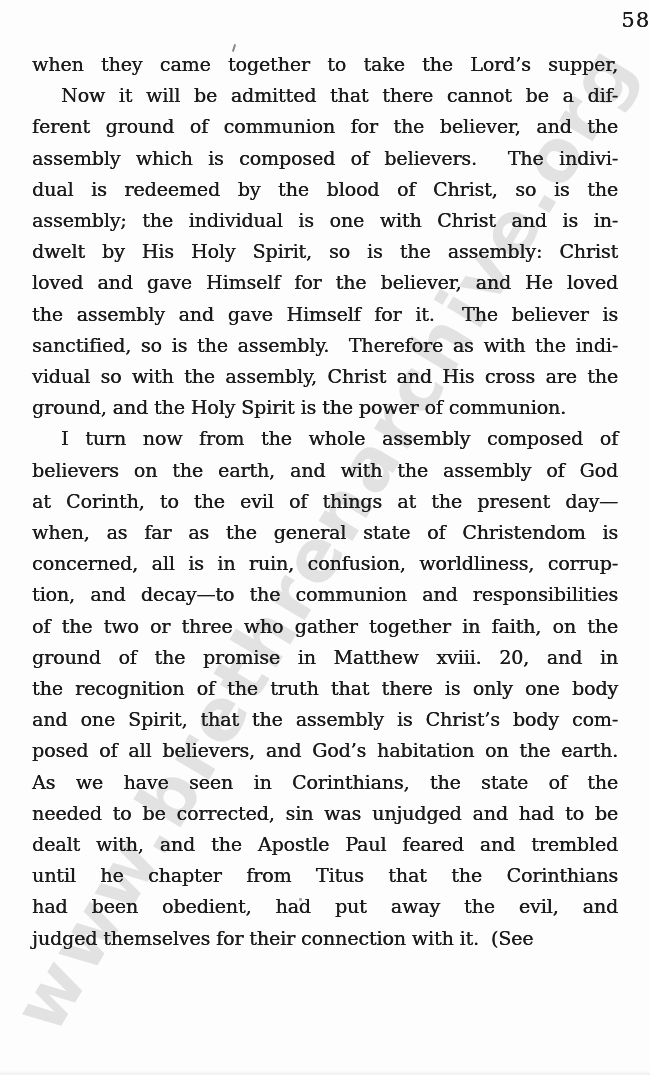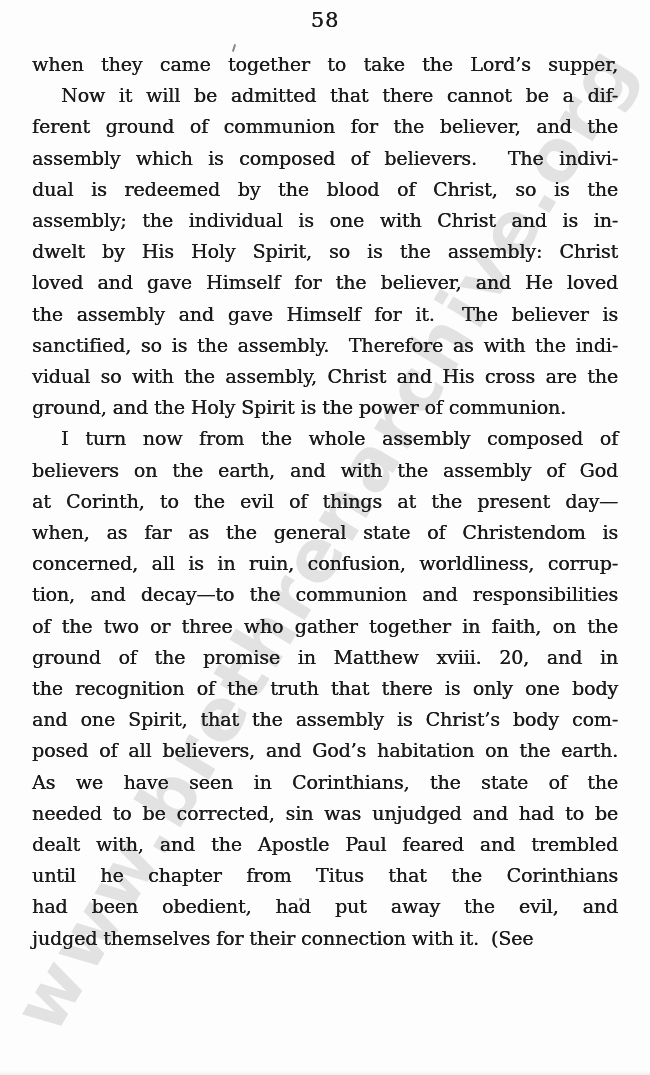--- a/index.html
+++ b/index.html
@@ -32,21 +32,21 @@
     color: var(--watermark, #e2e2e2);
     white-space: nowrap;
     z-index: 0;
     user-select: none;
   }
   .page-number {
     position: absolute;
     top: 8px;
     left: 0;
     width: 100%;
-    text-align: center;
+    text-align: right;
     font-size: 21px;
     letter-spacing: 1px;
     z-index: 1;
     text-shadow: 0.35px 0 0 currentColor;
   }
   .text-block {
     position: absolute;
     left: 32px;
     top: 49px;
     width: 586px;

